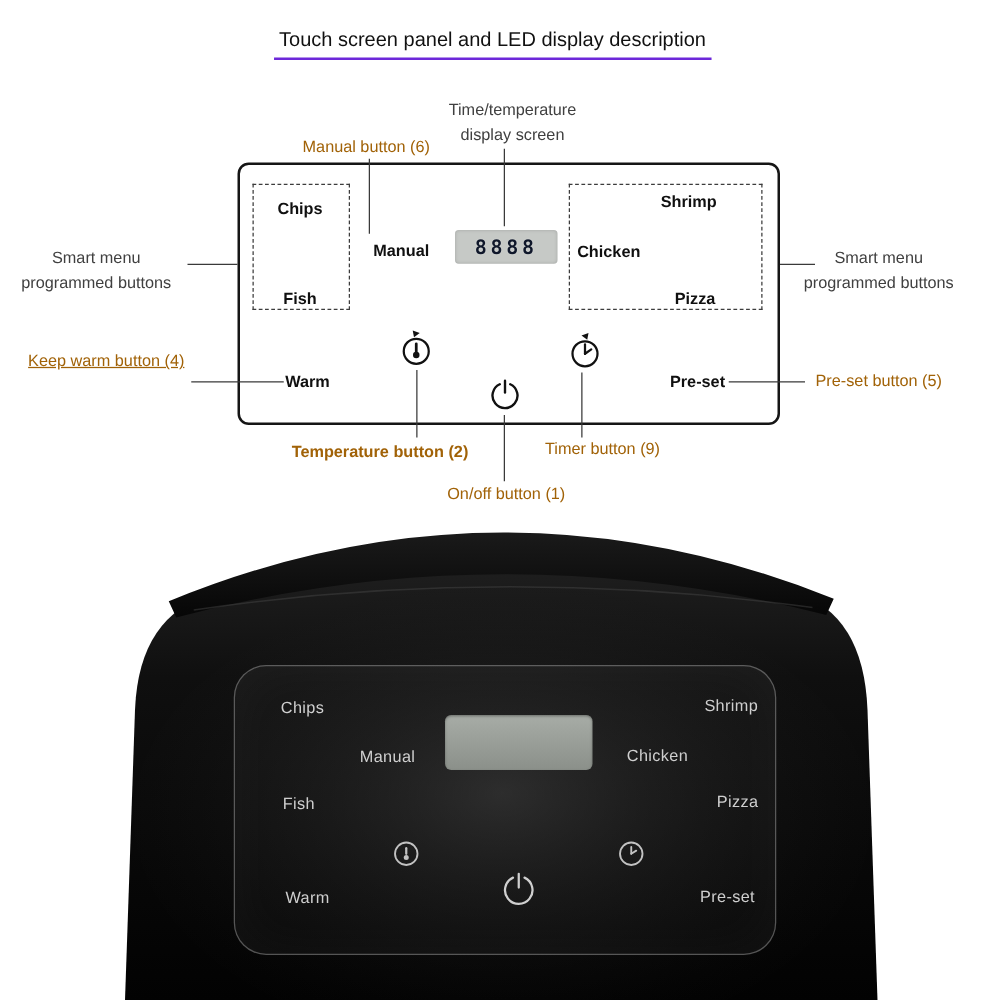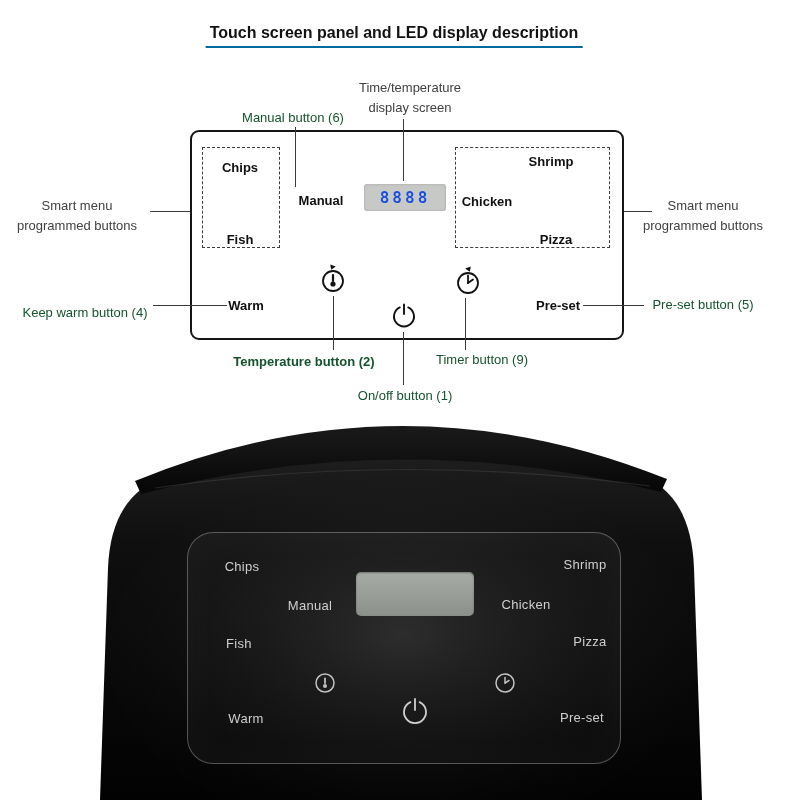--- a/index.html
+++ b/index.html
@@ -1,43 +1,43 @@
 <!DOCTYPE html>
 <html><head>
 <meta charset="utf-8">
 <style>
   html,body { margin:0; padding:0; background:#fff; }
   .page {
     position:relative; width:800px; height:800px; background:#ffffff;
     font-family:"Liberation Sans", sans-serif; overflow:hidden;
   }
   .c { position:absolute; transform:translate(-50%,-50%); white-space:nowrap; }
-  .ann  { font-size:13px; color:#14532d; }
+  .ann  { font-size:13px; color:#a16207; }
   .ann2 { position:absolute; transform:translate(-50%,-50%); text-align:center;
           font-size:13px; color:#404040; line-height:20px; white-space:nowrap; }
   .blb  { font-size:13px; font-weight:bold; color:#101010; }
   .ln   { position:absolute; background:#3a3a3a; }
   .title {
     position:absolute; left:394px; top:36px; transform:translate(-50%,-50%);
-    font-size:16px; font-weight:bold; color:#111;
-    border-bottom:2px solid #0369a1; padding:0 4px 4px 4px; white-space:nowrap;
+    font-size:16px; font-weight:normal; color:#111;
+    border-bottom:2px solid #6d28d9; padding:0 4px 4px 4px; white-space:nowrap;
   }
   .dg-panel {
     position:absolute; left:190px; top:130px; width:430px; height:206px;
     border:2px solid #151515; border-radius:9px; background:#fff;
   }
   .dashed { position:absolute; border:1px dashed #3c3c3c; }
   .dg-display {
     position:absolute; left:364px; top:184px; width:82px; height:27px;
     background:#c6c9c6; border-radius:3px; box-shadow:inset 0 0 3px rgba(0,0,0,0.18);
     display:flex; align-items:center; justify-content:center;
   }
   .dg-digits {
     font-family:"DejaVu Sans Mono", monospace; font-weight:bold; font-size:16px;
-    color:#1d4ed8; letter-spacing:3px; text-shadow:0 0 1px rgba(255,255,255,0.6);
+    color:#0f172a; letter-spacing:3px; text-shadow:0 0 1px rgba(255,255,255,0.6);
   }
   .icon { position:absolute; }
   
   .appliance-svg { position:absolute; left:0; top:418px; }
   .ap-panel {
     position:absolute; left:187px; top:532px; width:432px; height:230px;
     border:1px solid rgba(175,175,175,0.45); border-radius:26px;
     background:rgba(255,255,255,0.025);
     box-shadow:inset 0 0 45px rgba(255,255,255,0.04);
   }
@@ -100,21 +100,21 @@
 
   <div class="ann2" style="left:77px; top:216px;">
     <span>Smart menu</span><br>
     <span>programmed buttons</span>
   </div>
   <div class="ann2" style="left:703px; top:216px;">
     <span>Smart menu</span><br>
     <span>programmed buttons</span>
   </div>
 
-  <span class="c ann" style="left:85px;  top:312px;">Keep warm button (4)</span>
+  <span class="c ann" style="left:85px;  top:288px;text-decoration:underline;">Keep warm button (4)</span>
   <span class="c ann" style="left:703px; top:304px;">Pre-set button (5)</span>
   <span class="c ann" style="left:304px; top:361px;font-weight:bold;">Temperature button (2)</span>
   <span class="c ann" style="left:482px; top:359px;">Timer button (9)</span>
   <span class="c ann" style="left:405px; top:395px;">On/off button (1)</span>
 
   <div class="ln" style="left:403px; top:119px; width:1px; height:62px;"></div>
   <div class="ln" style="left:295px; top:127px; width:1px; height:60px;"></div>
   <div class="ln" style="left:150px; top:211px; width:40px; height:1px;"></div>
   <div class="ln" style="left:624px; top:211px; width:28px; height:1px;"></div>
   <div class="ln" style="left:153px; top:305px; width:74px; height:1px;"></div>

